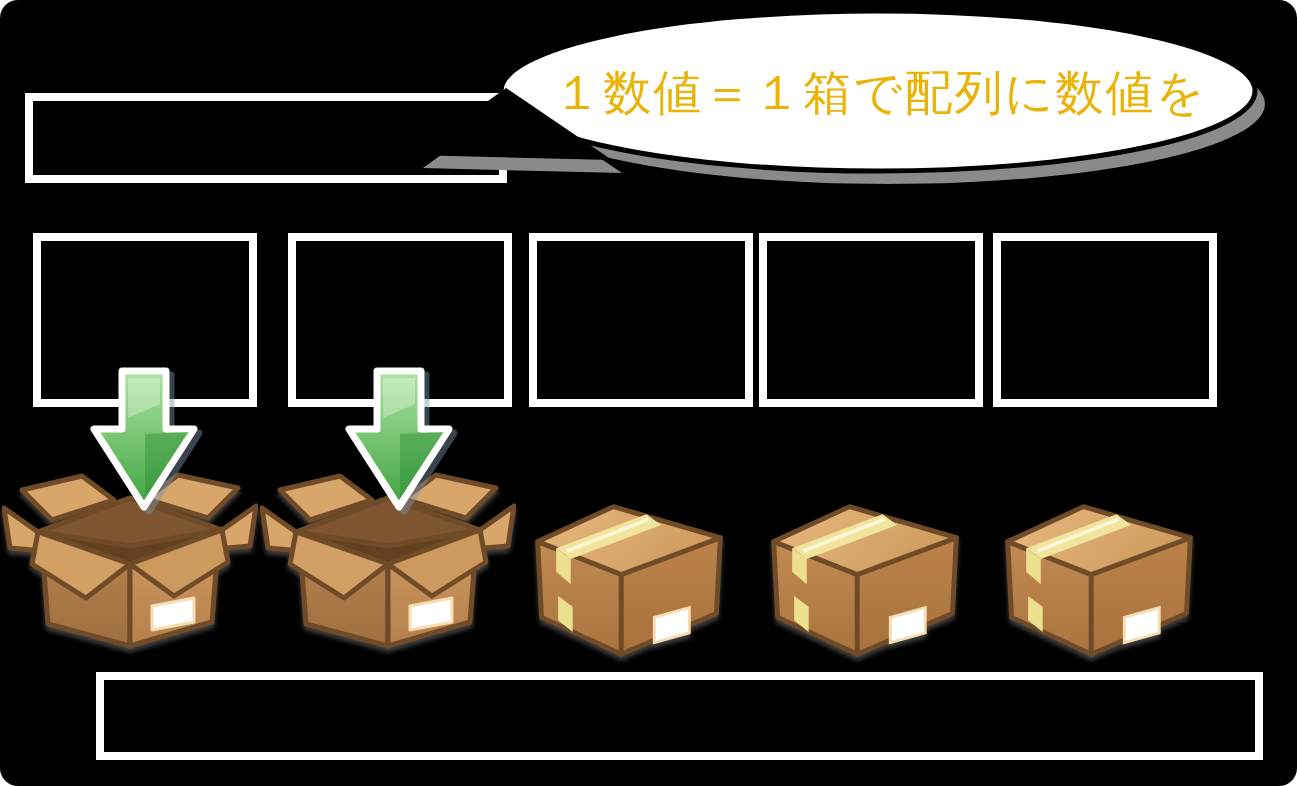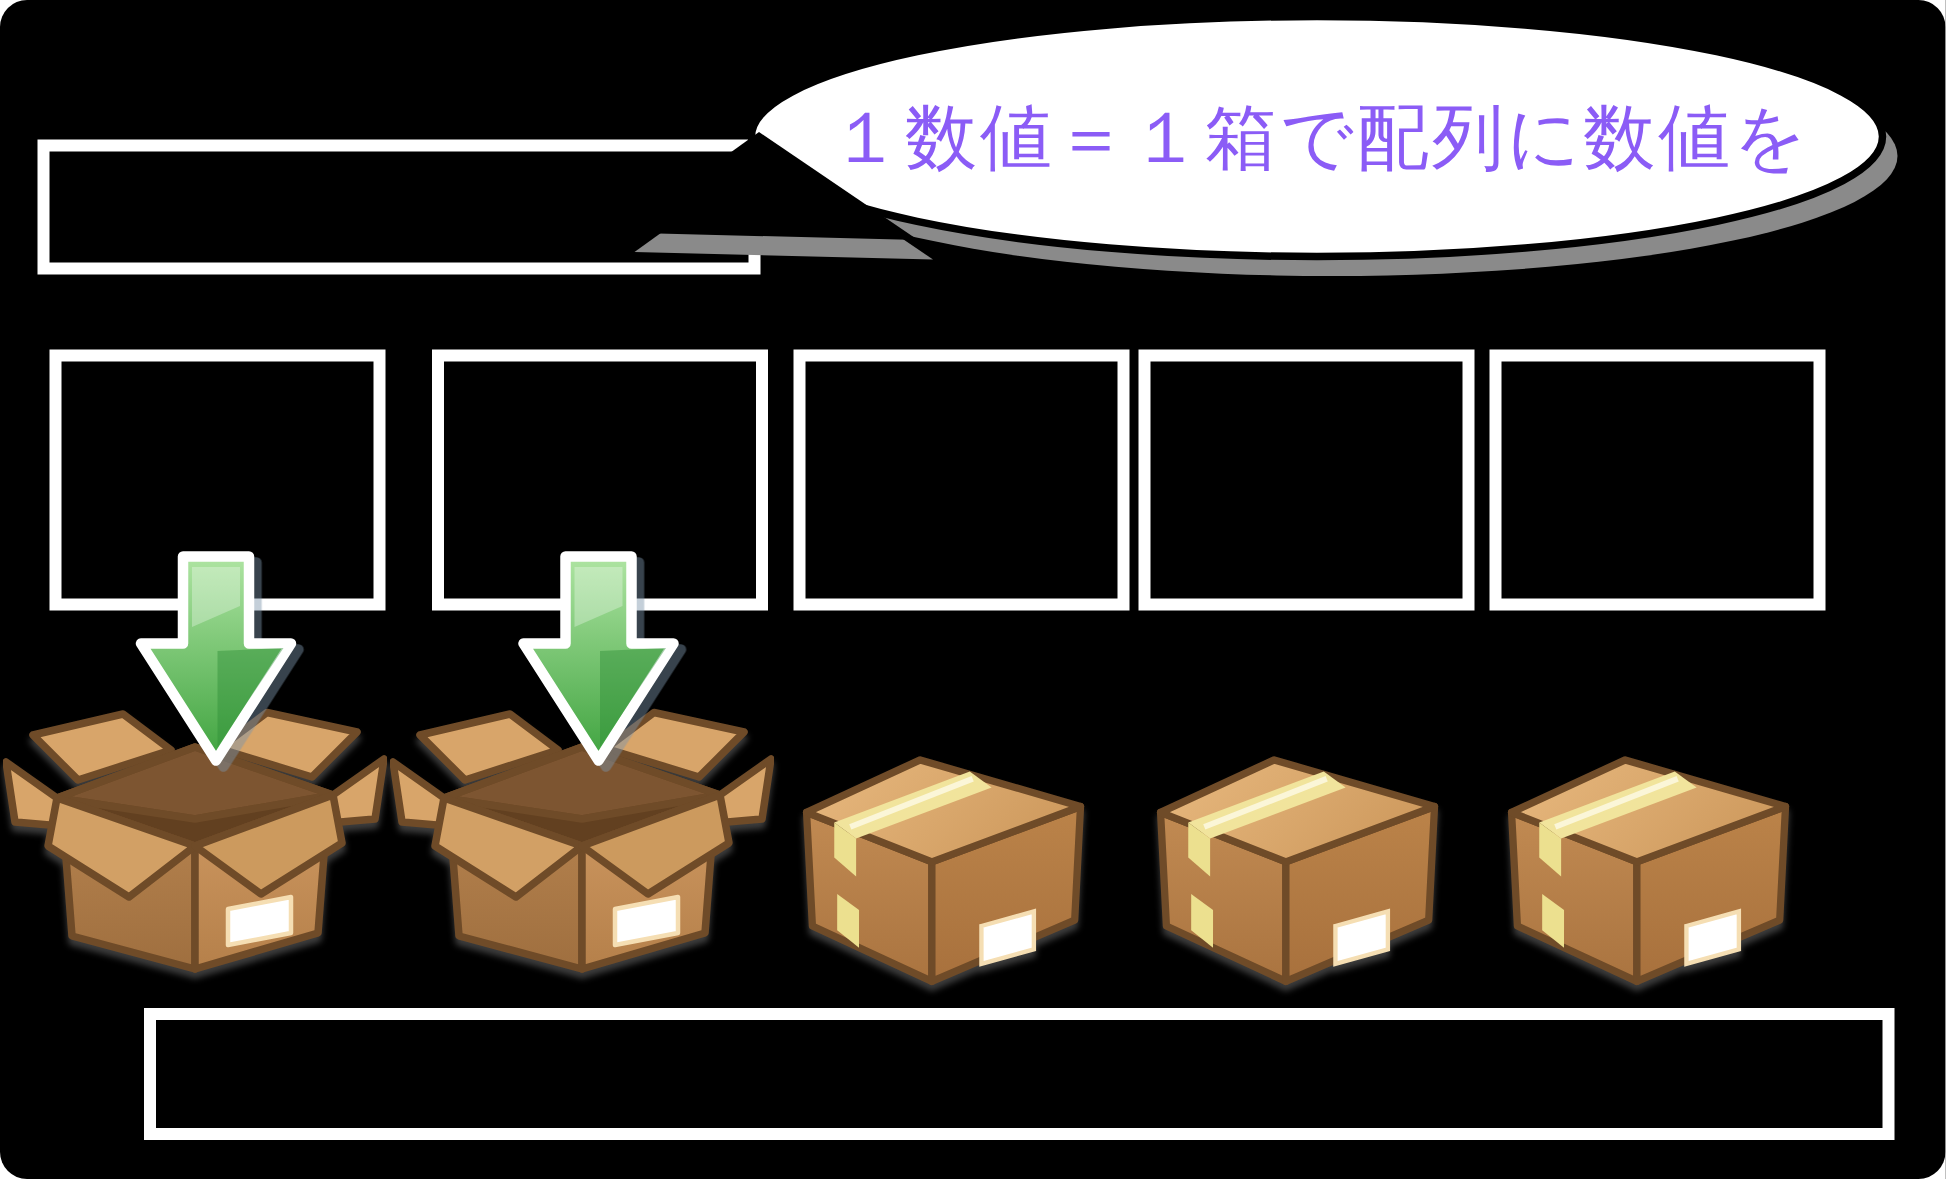--- a/index.html
+++ b/index.html
@@ -17,21 +17,21 @@
   .slot{position:absolute;top:233px;width:224px;height:174px;box-sizing:border-box;
         border:8px solid #fff;background:#000;}
   .slot.pos-1{left:33px}.slot.pos-2{left:288px}.slot.pos-3{left:529px}
   .slot.pos-4{left:759px}.slot.pos-5{left:993px}
 
   
   .bubble-svg{position:absolute;left:400px;top:0;width:880px;height:200px;}
   .bubble-text{
     position:absolute;left:470px;top:22px;width:820px;height:140px;
     display:flex;flex-direction:column;justify-content:center;align-items:center;
-    color:#8b5cf6;font-size:48px;line-height:62px;letter-spacing:2px;
+    color:#eab308;font-size:48px;line-height:62px;letter-spacing:2px;
     text-align:center;white-space:nowrap;
   }
 
   
   .boxwrap{position:absolute;filter:drop-shadow(0 4px 2px rgba(150,150,150,.40));}
   .boxwrap svg{display:block;}
   .boxwrap.pos-1{left:2px;top:450px;width:256px;height:205px;}
   .boxwrap.pos-2{left:260px;top:450px;width:256px;height:205px;}
   .boxwrap.pos-3{left:528px;top:494px;width:204px;height:167px;}
   .boxwrap.pos-4{left:764px;top:494px;width:204px;height:167px;}

